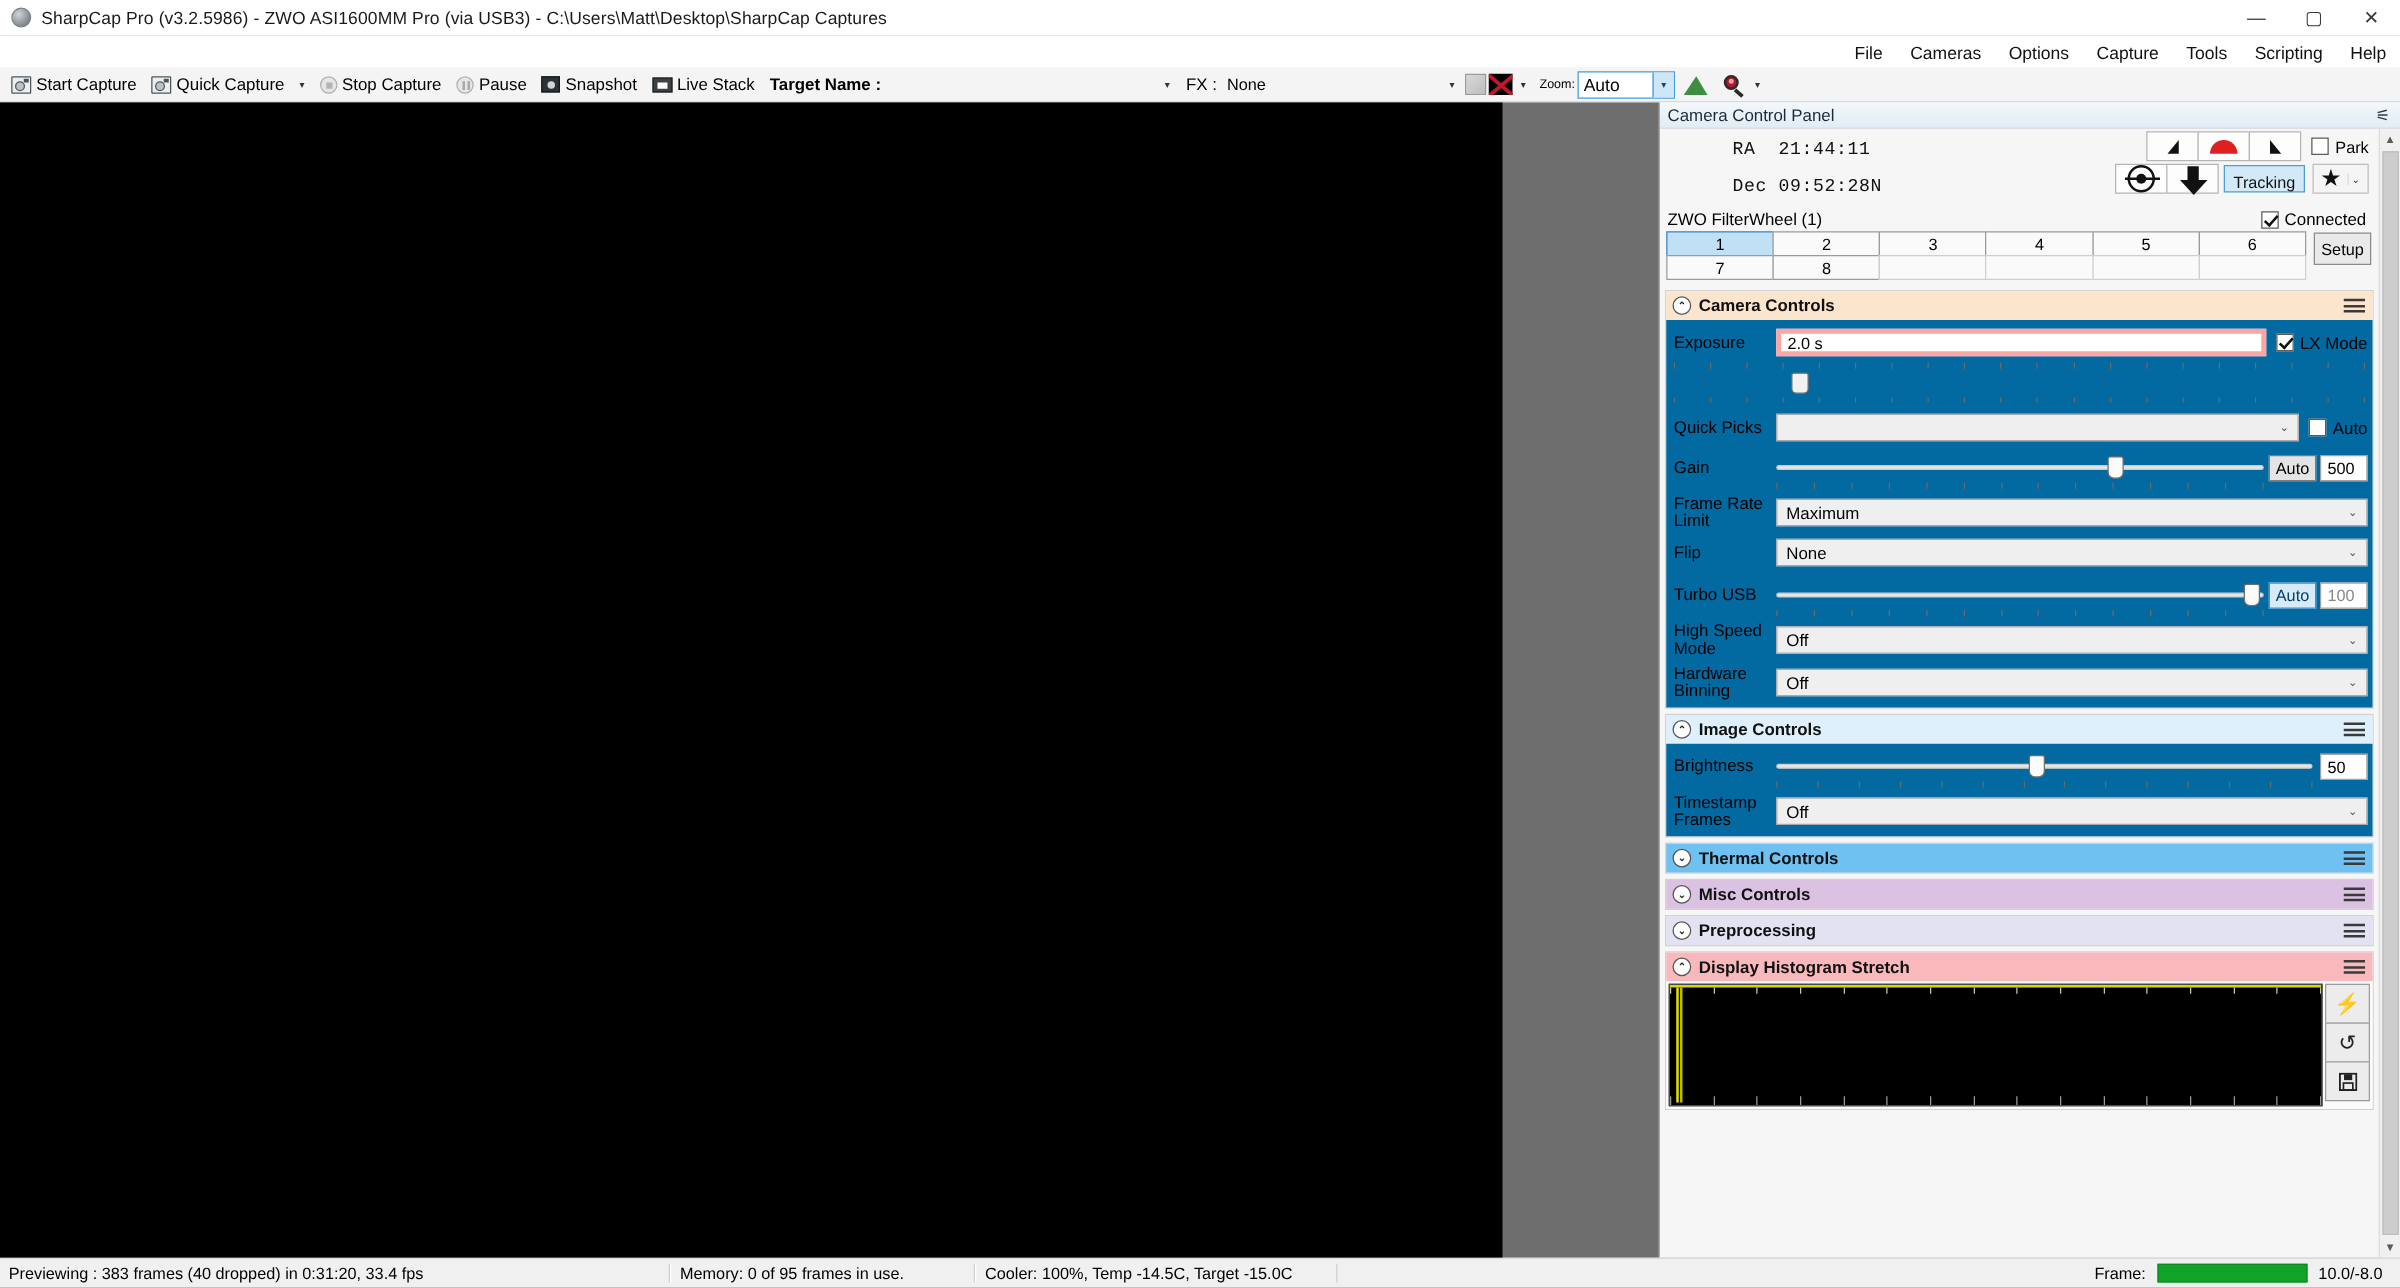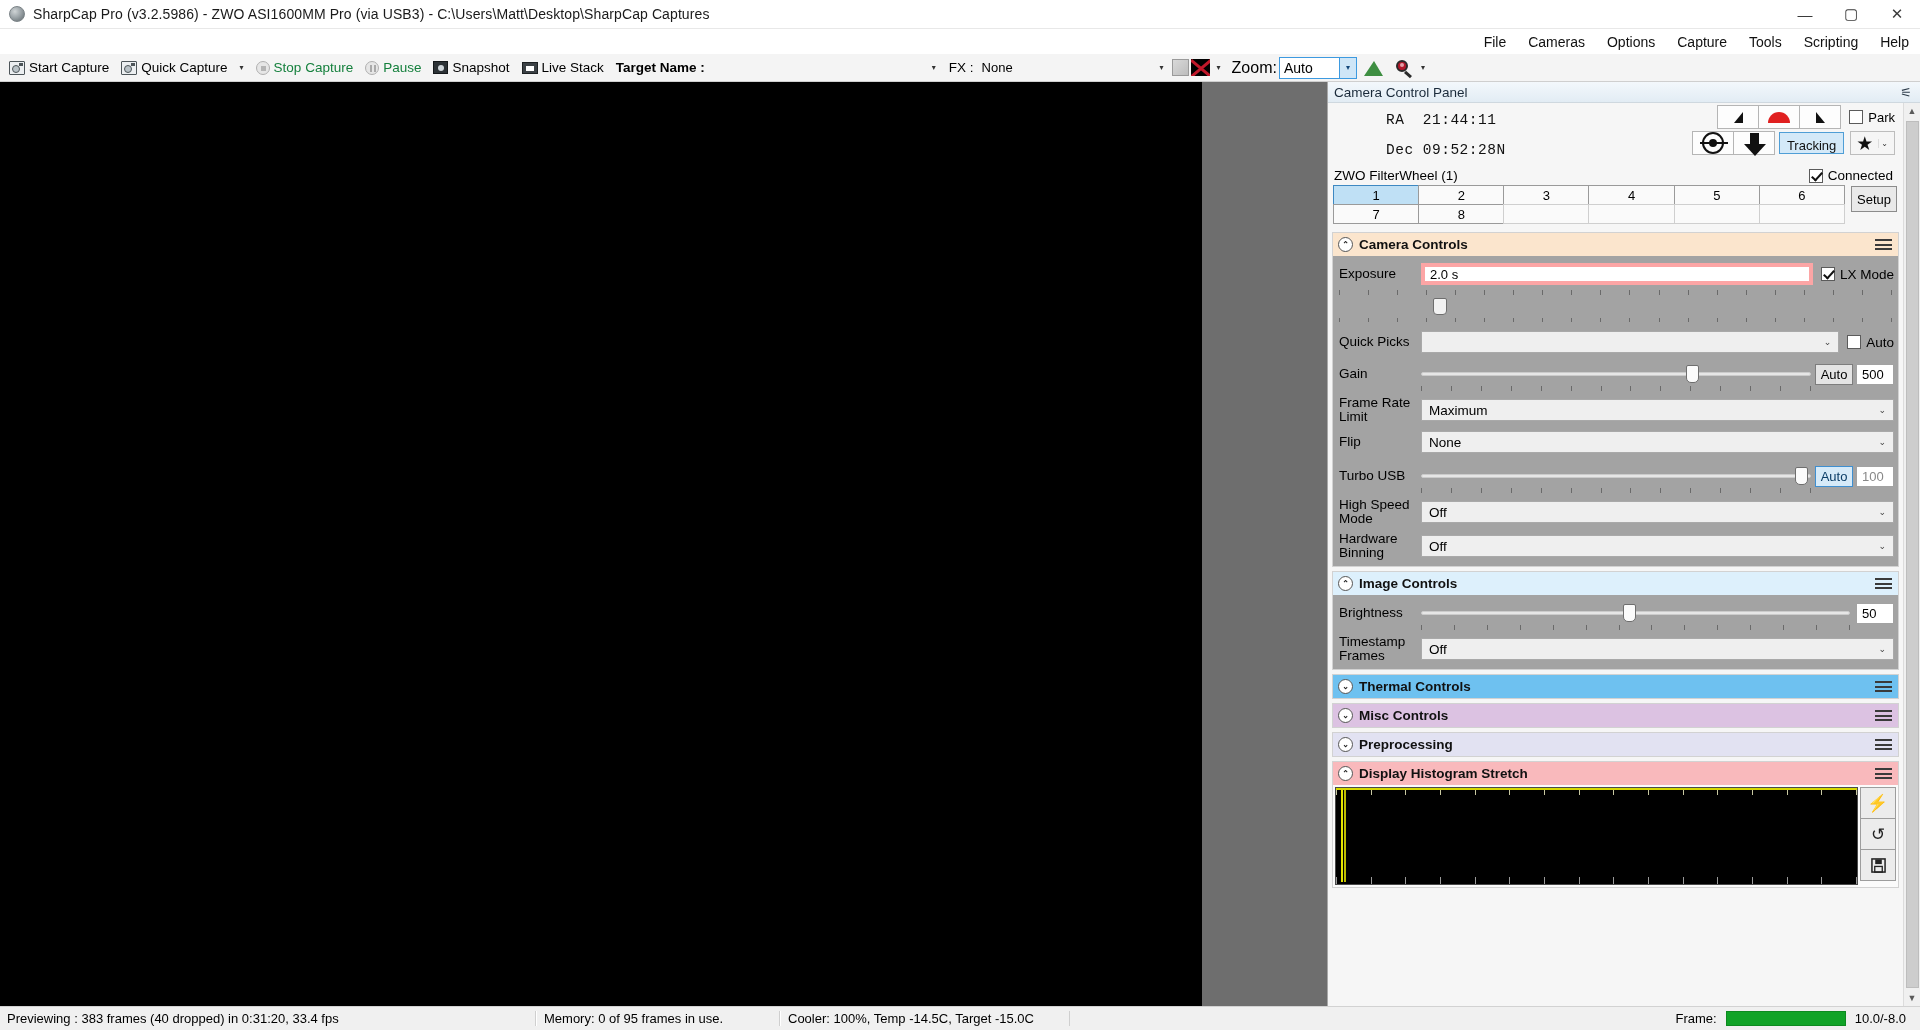--- a/index.html
+++ b/index.html
@@ -39,21 +39,21 @@
   .menubar .menu-item {
     padding: 3px 11px; font-size: 14px; color: #111; cursor: default;
   }
 
   
   .toolbar {
     height: 28px; background: #f4f4f4; display: flex; align-items: center;
     border-bottom: 1px solid #cfcfcf; padding-left: 4px; flex: none; gap: 2px;
   }
   .tb-item { display: flex; align-items: center; gap: 4px; padding: 2px 5px; font-size: 13.5px; cursor: default; white-space: nowrap; }
-  .tb-item.disabled { color: #15803d; }
+  .tb-item.disabled { color: #000000; }
   .tb-caret { font-size: 8px; color: #333; padding: 0 5px; cursor: default; }
   .tb-icon { width: 16px; height: 14px; position: relative; flex: none; }
   .ic-cam { background: #eceff1; border: 1px solid #4d5559; border-radius: 1px; }
   .ic-cam::after { content:""; position:absolute; left:2px; top:3px; width:6px; height:6px; border:1px solid #4d5559; border-radius:50%; background:#b9c2c7; }
   .ic-cam::before { content:""; position:absolute; right:1px; top:1px; width:4px; height:3px; background:#4d5559; }
   .ic-stop { width: 14px; height: 14px; border: 1px solid #b0b0b0; border-radius: 50%; background:#e6e6e6; position:relative; }
   .ic-stop::after { content:""; position:absolute; left:4px; top:4px; width:5px; height:5px; background:#b4b4b4; }
   .ic-pause { width: 14px; height: 14px; border: 1px solid #b0b0b0; border-radius: 50%; background:#e6e6e6; position:relative; }
   .ic-pause::after { content:""; position:absolute; left:4px; top:3.5px; width:2px; height:7px; background:#a9a9a9; box-shadow: 4px 0 0 #a9a9a9; }
   .ic-snap { width:15px; height:13px; background:#2c3236; border:1px solid #14181a; position:relative; }
@@ -65,21 +65,21 @@
     display:flex; align-items:center; padding: 0 2px 0 4px; font-size: 13px;
   }
   .tb-combo .cb-val { flex: 1; overflow: hidden; white-space: nowrap; }
   .tb-swatch-gray { width: 17px; height: 17px; border: 1px solid #9a9a9a; background: linear-gradient(135deg,#d9d9d9,#bdbdbd); }
   .tb-swatch-red { width: 19px; height: 17px; background:#000; position: relative; overflow:hidden; }
   .tb-swatch-red::before, .tb-swatch-red::after {
     content:""; position:absolute; left:-3px; top:8px; width:26px; height:3px; background:#c0182a;
   }
   .tb-swatch-red::before { transform: rotate(40deg); }
   .tb-swatch-red::after { transform: rotate(-40deg); }
-  .zoom-label { font-size: 16px; padding-left:4px; }
+  .zoom-label { font-size: 10px; padding-left:4px; }
   .zoom-combo {
     height: 22px; border: 1px solid #3d9ae0; background:#fff; width: 78px;
     display:flex; align-items:center; font-size:14px; padding-left:4px;
   }
   .zoom-combo .zc-btn {
     margin-left:auto; width: 17px; height: 20px; background:#cfe6f7;
     border-left:1px solid #3d9ae0; display:flex; align-items:center; justify-content:center; font-size:8px; color:#14477a;
   }
   .ic-histo { width: 20px; height: 16px; position: relative; }
   .ic-histo::after {
@@ -186,21 +186,21 @@
     display:flex; align-items:center; justify-content:center; font-size: 8px; margin-right: 6px; flex:none; color:#222;
   }
   .sec-head .burger { margin-left: auto; width: 17px; display:flex; flex-direction:column; gap:2.5px; }
   .sec-head .burger i { display:block; height: 2px; background: #3a3a3a; }
   .hd-camera { background: #fbe5cd; }
   .hd-image { background: #ddf0fc; }
   .hd-thermal { background: #6ec1f0; }
   .hd-misc { background: #dcc2e2; }
   .hd-prep { background: #e2e2f2; }
   .hd-hist { background: #f9b9bc; }
-  .sec-body { padding: 4px 4px 6px 4px; background: #a3a3a3; }
+  .sec-body { padding: 4px 4px 6px 4px; background: #0369a1; }
 
   .ctl-row { display: flex; align-items: center; min-height: 24px; margin-top: 2px; }
   .ctl-label { width: 84px; flex: none; font-size: 13.5px; line-height: 14px; padding-left: 2px; }
   .txtbox {
     flex: 1; height: 22px; border: 4px solid #fca5a5; background: #fff; display:flex; align-items:center;
     padding-left: 5px; font-size: 13px;
   }
   .combo {
     flex: 1; height: 22px; border: 1px solid #a9a9a9; background: #efefef; display: flex; align-items: center;
     padding-left: 7px; font-size: 13.5px;

